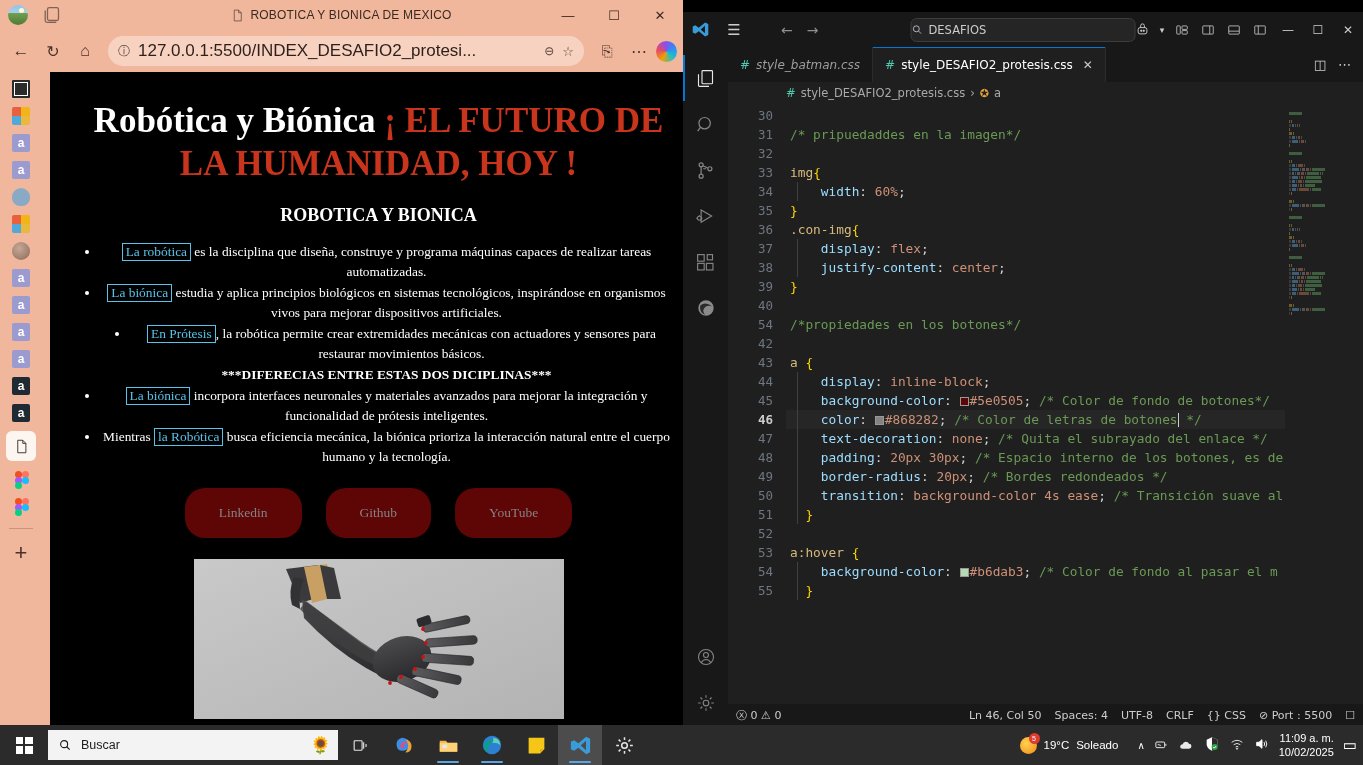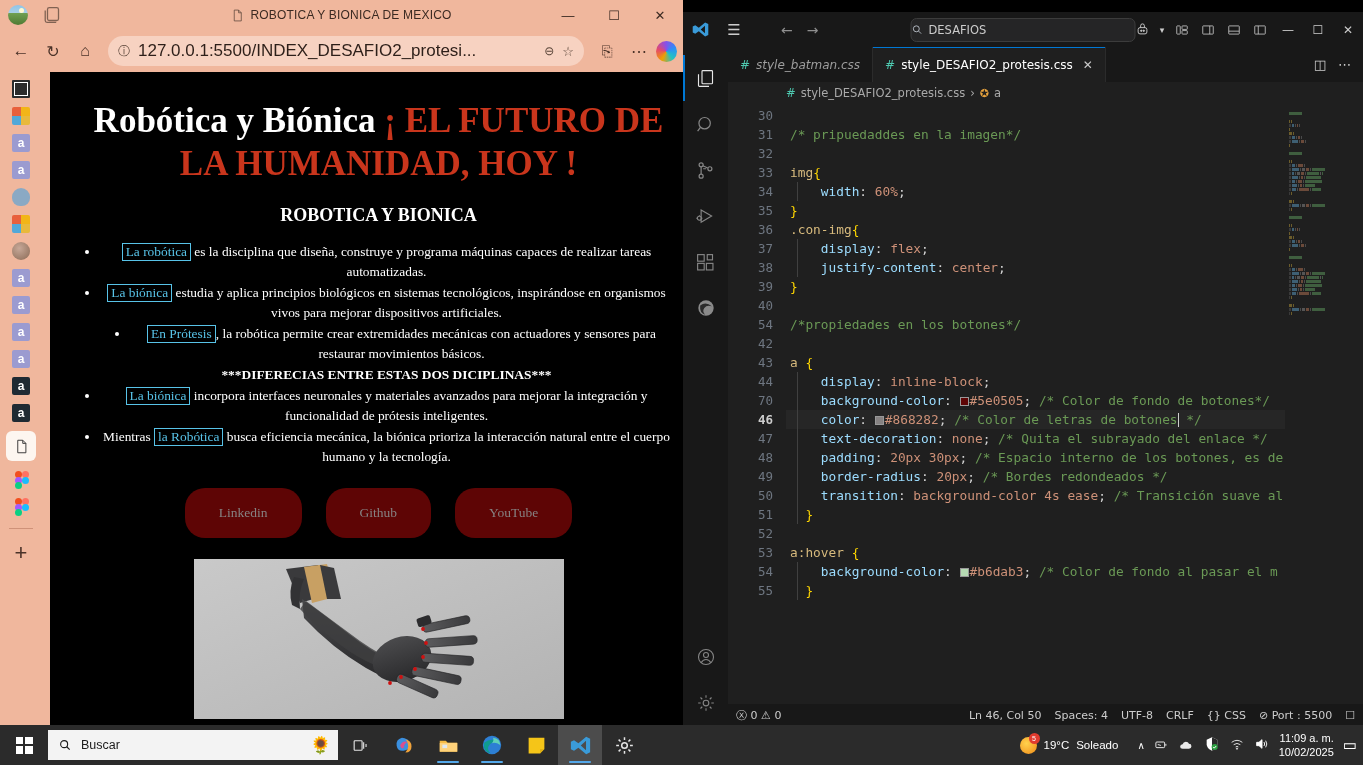--- a/index.html
+++ b/index.html
@@ -565,21 +565,21 @@
               <div>35</div>
               <div>36</div>
               <div>37</div>
               <div>38</div>
               <div>39</div>
               <div>40</div>
               <div>54</div>
               <div>42</div>
               <div>43</div>
               <div>44</div>
-              <div>70</div>
+              <div>45</div>
               <div class="cur">46</div>
               <div>47</div>
               <div>48</div>
               <div>49</div>
               <div>50</div>
               <div>51</div>
               <div>52</div>
               <div>53</div>
               <div>54</div>
               <div>55</div>

